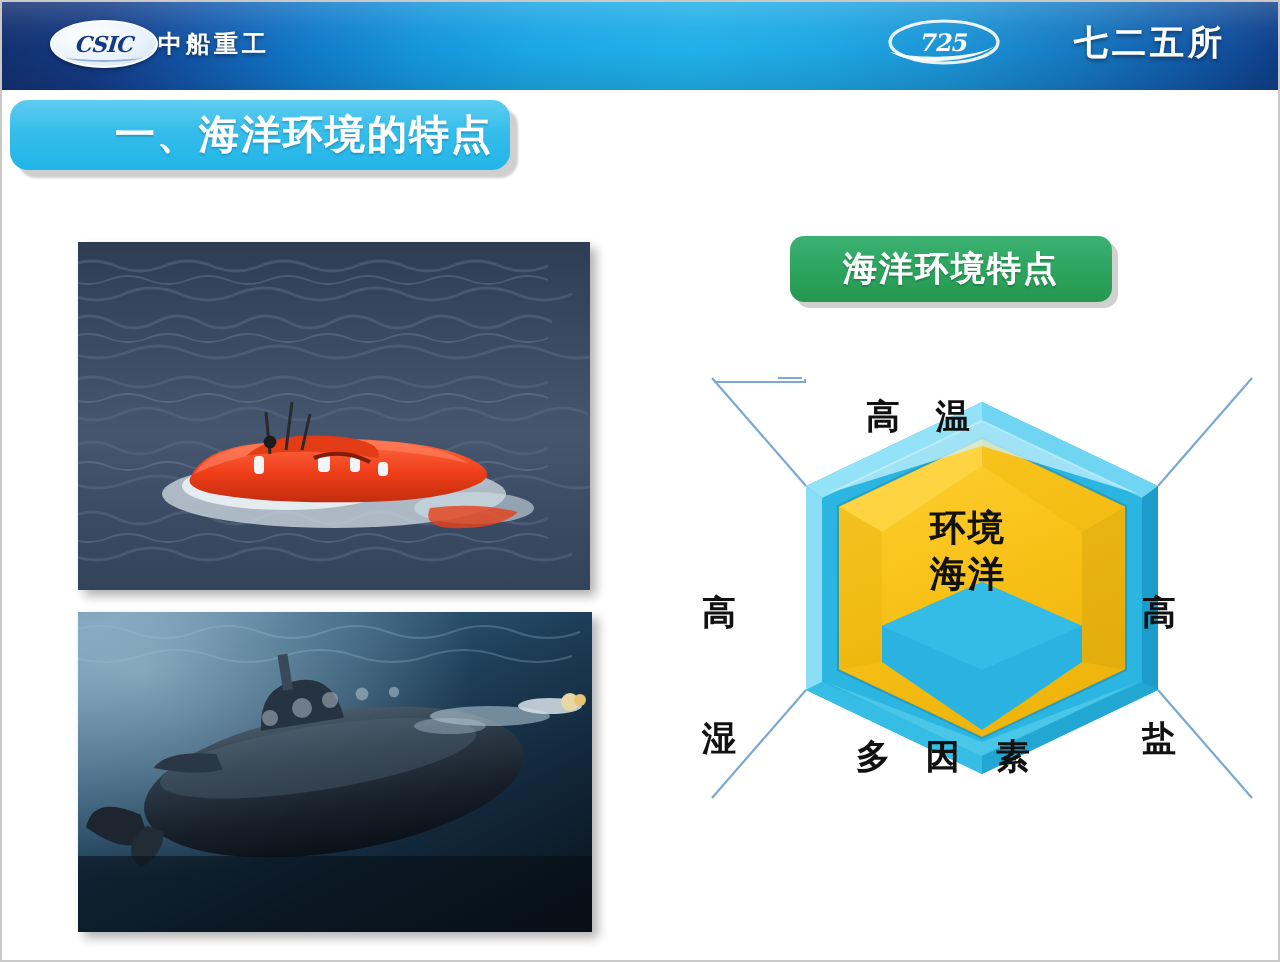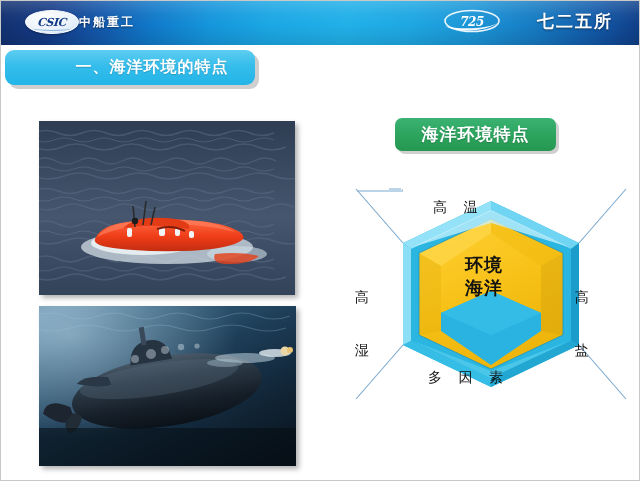--- a/index.html
+++ b/index.html
@@ -145,21 +145,21 @@
     left: 0; top: 0;
     width: 250px; height: 35px;
     border-radius: 9px;
     background: linear-gradient(180deg, #5ecdf0 0%, #35bdeb 45%, #22b5e8 100%);
     display: flex;
     align-items: center;
     justify-content: center;
     box-sizing: border-box;
   }
   .title-pill span {
-    font-size: 16px;
+    font-size: 20px;
     font-weight: bold;
     color: #ffffff;
     letter-spacing: 1px;
     text-shadow: 0 1px 1px rgba(0,0,0,0.18);
     margin-left: 44px;
   }
 
   
   .photo {
     position: absolute;
@@ -211,25 +211,25 @@
   
   .diagram {
     position: absolute;
     left: 340px; top: 180px;
     width: 300px; height: 225px;
   }
   .diagram svg { display: block; }
 
   .dlabel {
     position: absolute;
-    font-size: 14px;
-    font-weight: normal;
+    font-size: 17px;
+    font-weight: bold;
     color: #111111;
     line-height: 1.25;
-    text-align: right;
+    text-align: left;
     white-space: pre;
   }
   #label-high-temp { left: 432px; top: 198px; letter-spacing: 6px; }
   #label-high-humidity { left: 350px; top: 253px; }
   #label-high-salt { left: 570px; top: 253px; }
   #label-multi-factor { left: 427px; top: 368px; letter-spacing: 6px; }
 
   .hex-center-text {
     position: absolute;
     left: 440px; top: 252px;

